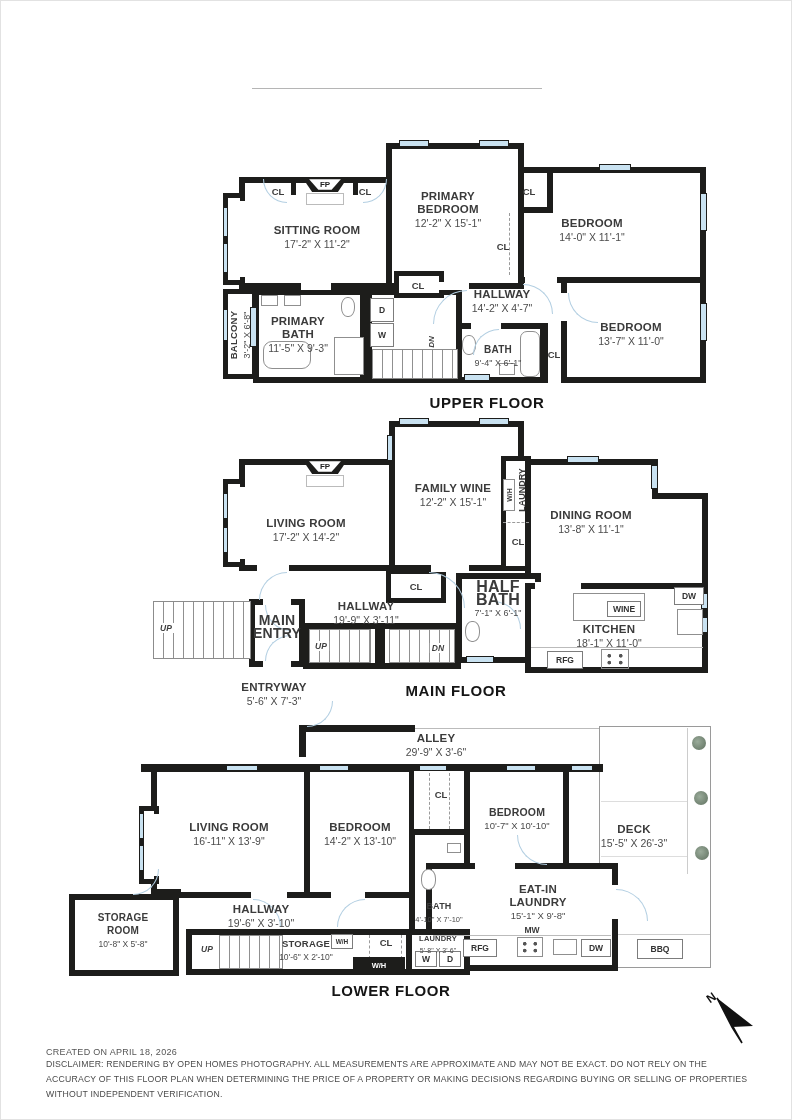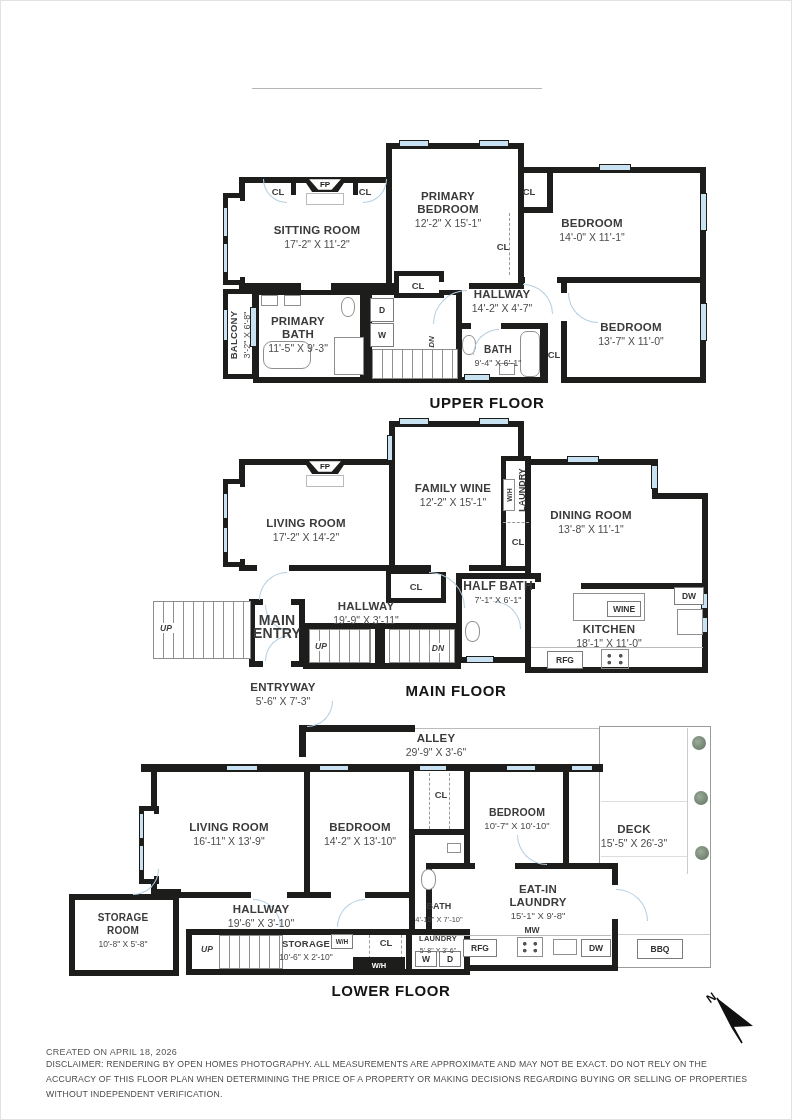--- a/index.html
+++ b/index.html
@@ -236,35 +236,35 @@
   </div>
   <div class="lb" style="left:452px;top:481px;width:120px">
     <div class="nm">FAMILY WINE</div>
     <div class="dm">12'-2" X 15'-1"</div>
   </div>
   <div class="lb" style="left:590px;top:508px;width:130px">
     <div class="nm">DINING ROOM</div>
     <div class="dm">13'-8" X 11'-1"</div>
   </div>
   <div class="lb" style="left:497px;top:579px;width:90px">
-    <div class="nm" style="font-size:12px">HALF BATH</div>
+    <div class="nm" style="font-size:16px">HALF BATH</div>
     <div class="dm" style="font-size:9px">7'-1" X 6'-1"</div>
   </div>
   <div class="lb" style="left:365px;top:599px;width:130px">
     <div class="nm">HALLWAY</div>
     <div class="dm">19'-9" X 3'-11"</div>
   </div>
   <div class="lb" style="left:276px;top:613px;width:48px">
     <div class="nm" style="font-size:14px">MAIN ENTRY</div>
   </div>
   <div class="lb" style="left:608px;top:622px;width:120px">
     <div class="nm">KITCHEN</div>
     <div class="dm">18'-1" X 11'-0"</div>
   </div>
-  <div class="lb" style="left:282px;top:680px;width:110px">
+  <div class="lb" style="left:273px;top:680px;width:110px">
     <div class="nm">ENTRYWAY</div>
     <div class="dm">5'-6" X 7'-3"</div>
   </div>
   <div class="flabel" style="left:455px;top:681px">MAIN FLOOR</div>
 
   <div class="wl" style="left:298px;top:724px;width:116px;height:7px"></div>
   <div class="wl" style="left:298px;top:724px;width:7px;height:32px"></div>
   <div class="gline" style="left:414px;top:727px;width:296px;height:1px"></div>
   <div class="arc a-br" style="left:306px;top:700px;width:26px;height:26px"></div>
   <div class="lb" style="left:435px;top:731px;width:130px">

